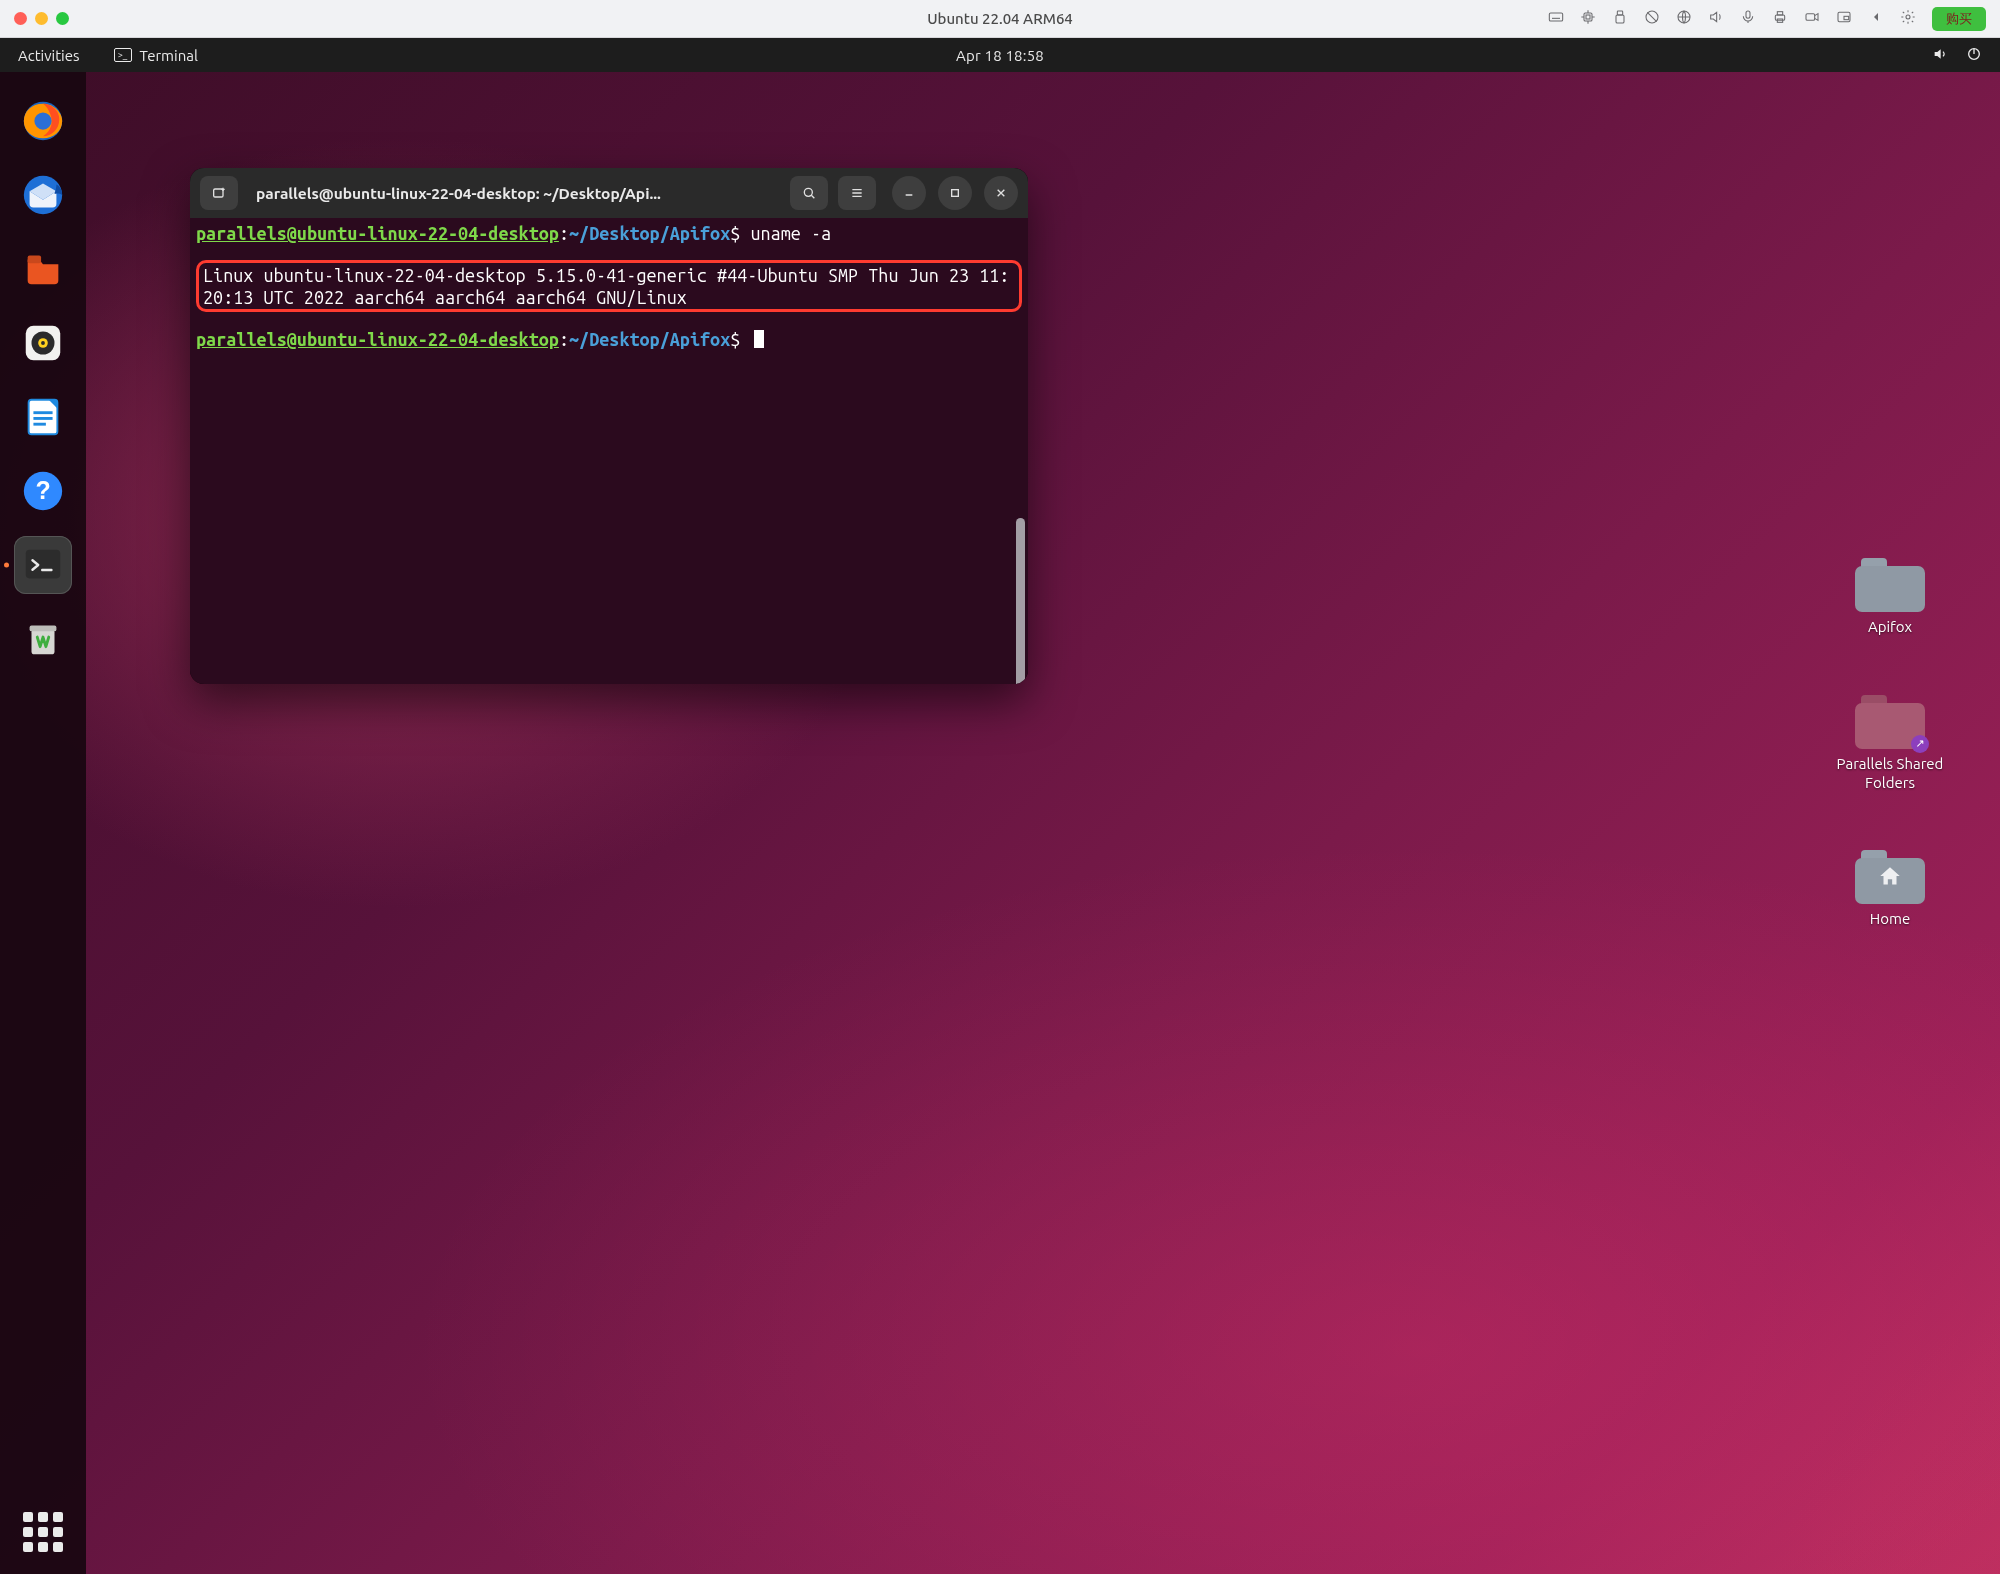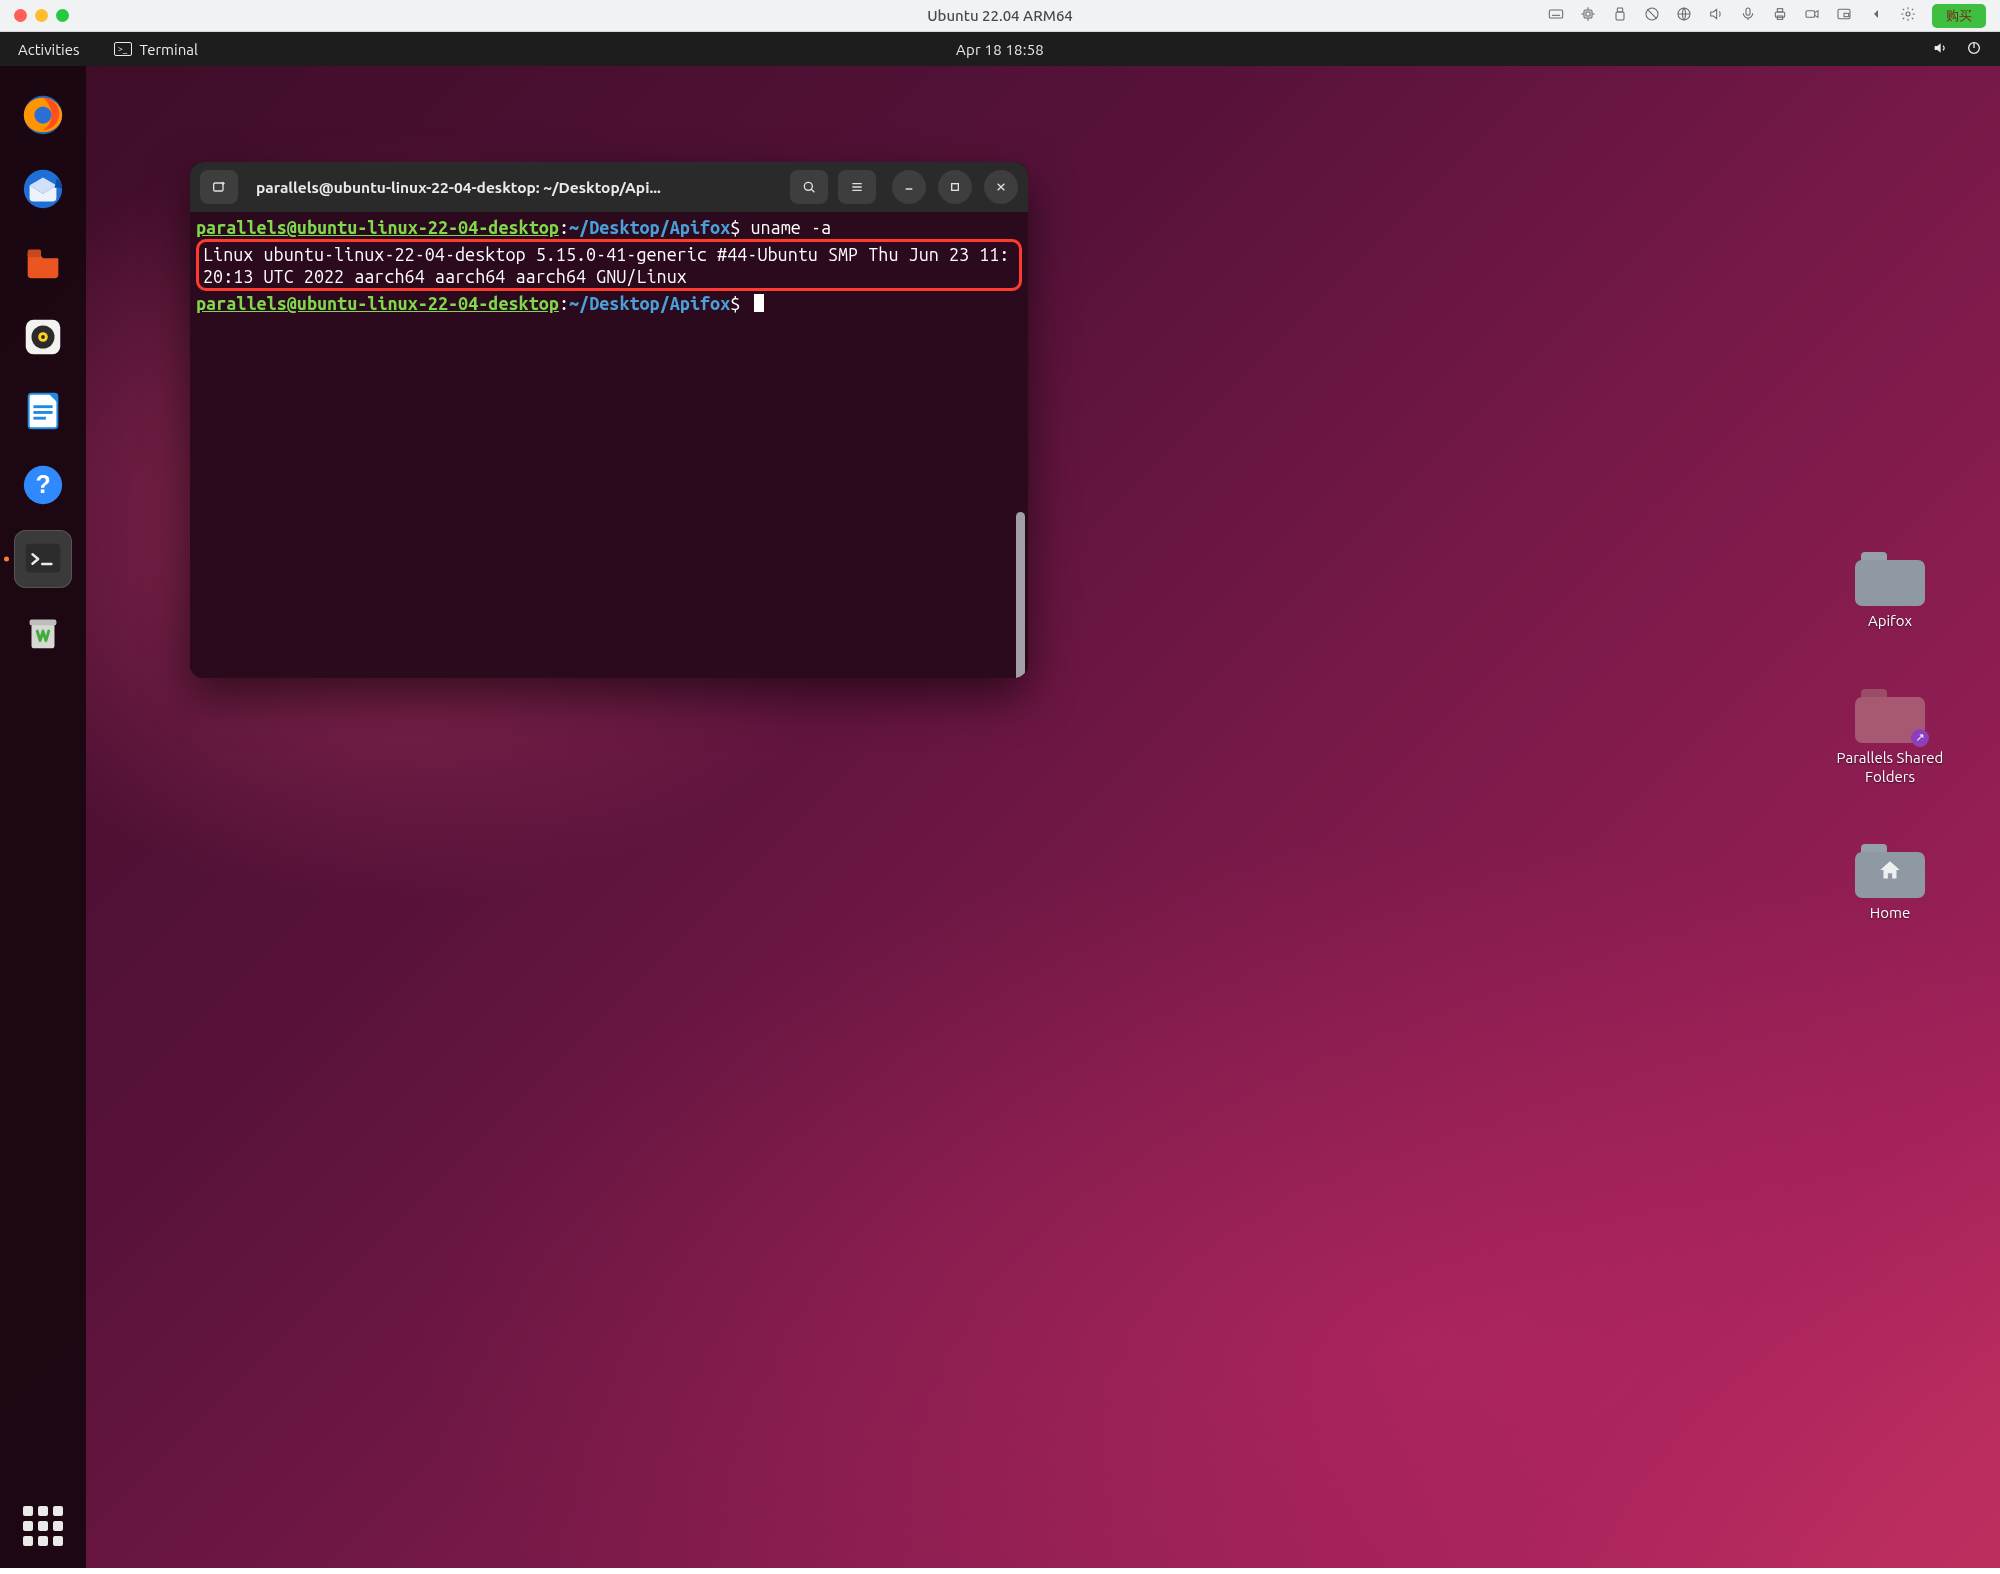--- a/index.html
+++ b/index.html
@@ -1,20 +1,20 @@
 <!DOCTYPE html>
 <html><head>
 <meta charset="utf-8">
 <style>
   * { margin: 0; padding: 0; box-sizing: border-box; }
   html, body { width: 100%; height: 100%; font-family: "Ubuntu", "Helvetica Neue", Arial, sans-serif; }
 
   
   .mac-titlebar {
-    height: 32px;
+    height: 38px;
     background: #f1f2f4;
     border-bottom: 1px solid #d7d7da;
     display: flex;
     align-items: center;
     padding: 0 14px;
     position: relative;
     font-size: 14px;
     color: #4c4c4c;
   }
   .traffic-lights { display: flex; gap: 8px; }
@@ -197,21 +197,21 @@
     position: relative;
   }
   .term-line { white-space: pre-wrap; word-break: break-all; }
   .c-green  { color: #7fd94a; font-weight: 600; text-decoration: underline; }
   .c-white  { color: #ffffff; }
   .c-blue   { color: #4aa0d9; font-weight: 600; margin-top: 12px; }
   .red-box {
     border: 3px solid #ff3b30;
     border-radius: 10px;
     padding: 1px 4px;
-    margin: 1px 0;
+    margin: 16px 0;
   }
   .cursor {
     display: inline-block; width: 10px; height: 18px;
     background: #ffffff; vertical-align: -2px; margin-left: 4px;
   }
   .term-scroll {
     position:absolute; right:3px; top:300px; width:9px; height:220px;
     background:#b9b9bd; border-radius:5px; opacity:.85;
   }
 </style>

